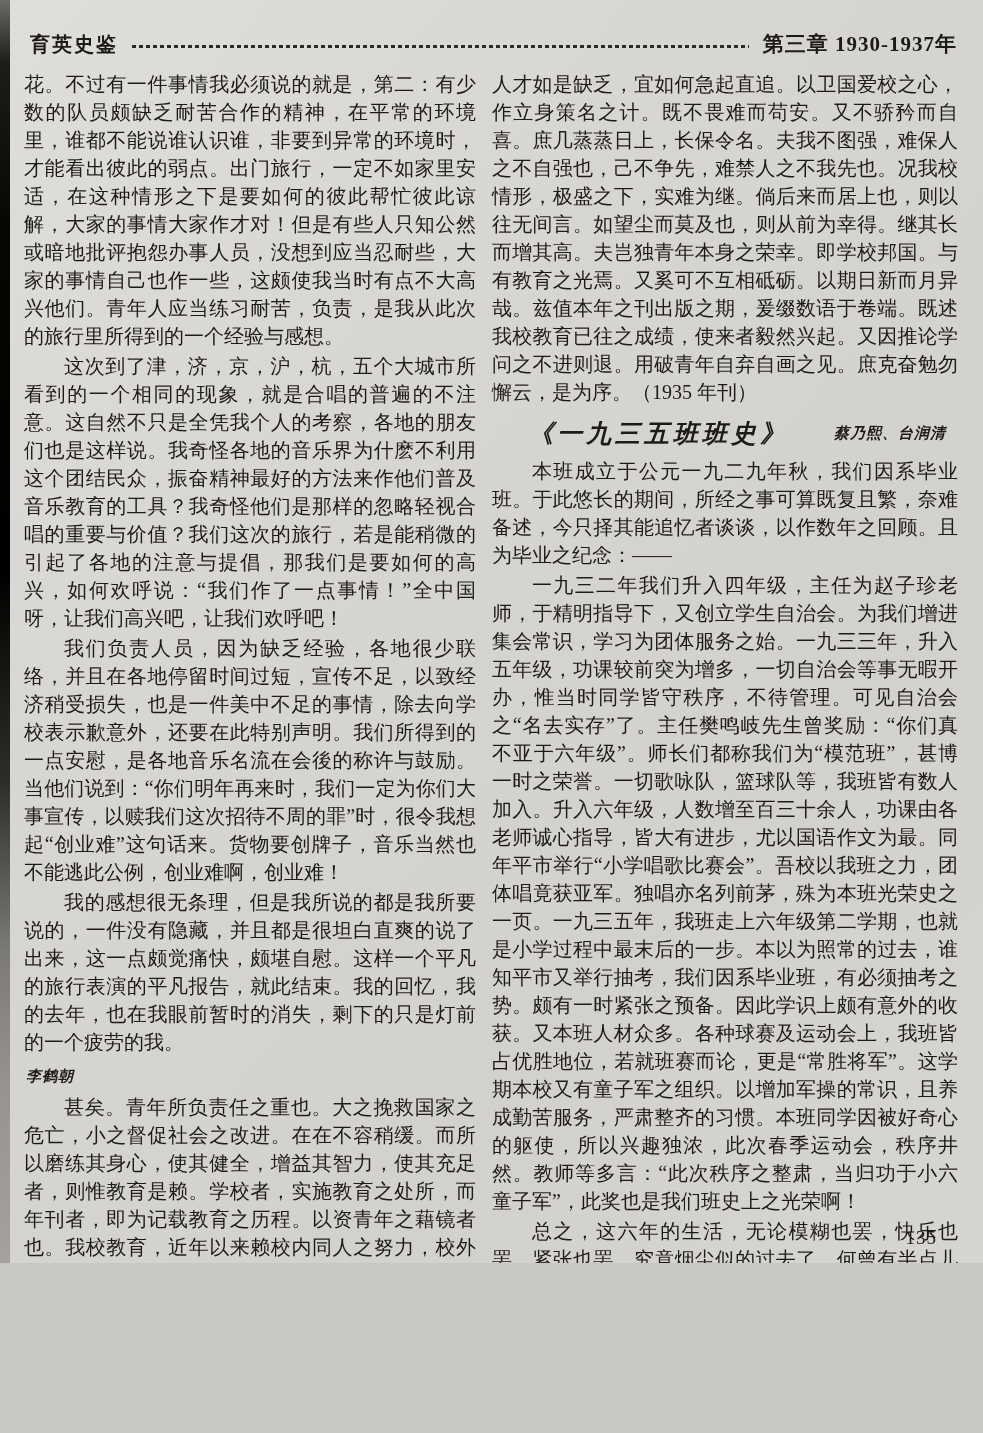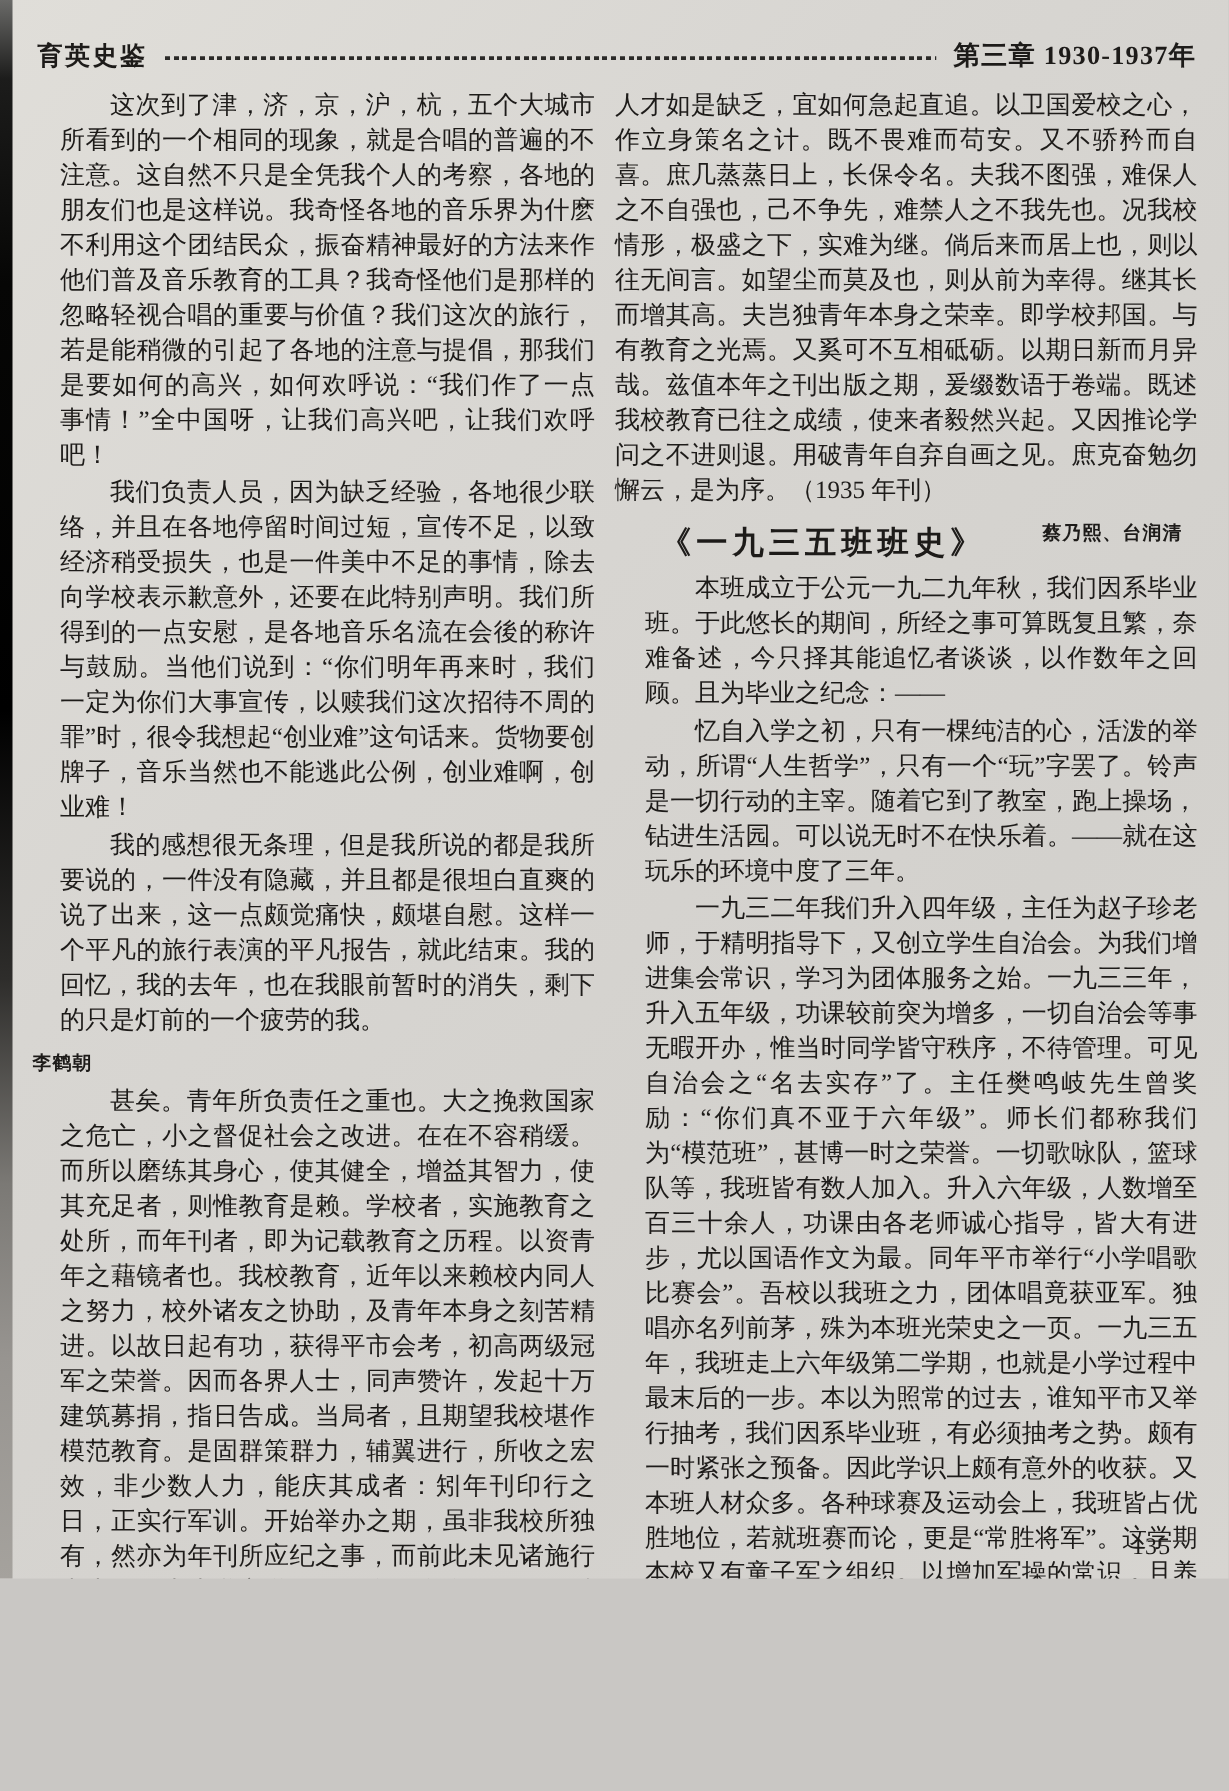--- a/index.html
+++ b/index.html
@@ -26,59 +26,60 @@
   .book-title { font-size:20px; letter-spacing:2px; white-space:nowrap; }
   .dots {
     flex:1; height:3px; margin-top:5px;
     background: repeating-linear-gradient(90deg, #2b2a28 0px, #2b2a28 4px, transparent 4px, transparent 7px);
   }
   .chapter { font-size:21px; letter-spacing:1px; white-space:nowrap; }
   .col { position:absolute; top:70px; text-align:justify; }
   .col-left  { left:24px;  width:452px; }
   .col-right { left:492px; width:466px; }
   .body-p { margin:0 0 2px; font-size:20px; line-height:28px; }
-  .indent { text-indent:2em;margin-left:24px; }
+  .indent { text-indent:2em; }
   .sec-heading {
-    display:flex; justify-content:space-between; align-items:flex-start;
+    display:flex; justify-content:space-between; align-items:center;
     margin:11px 4px 7px 2px;
+    font-style:italic;
   }
   .sec-title { font-size:25px; font-weight:bold; letter-spacing:4px; padding-left:34px; white-space:nowrap; }
   .sec-author { font-size:15px; font-weight:bold; letter-spacing:1px; padding-right:8px; white-space:nowrap; }
   .page-num { position:absolute; right:46px; bottom:14px; font-size:19px; letter-spacing:1px; }
 </style>
 </head>
 <body>
 
 <div class="page">
 
   <div class="binding"></div>
 
   <div class="header">
     <span class="book-title">育英史鉴</span>
     <span class="dots"></span>
     <span class="chapter">第三章  1930-1937年</span>
   </div>
 
   <div class="col col-left">
+    <p class="body-p">花。不过有一件事情我必须说的就是，第二：有少数的队员颇缺乏耐苦合作的精神，在平常的环境里，谁都不能说谁认识谁，非要到异常的环境时，才能看出彼此的弱点。出门旅行，一定不如家里安适，在这种情形之下是要如何的彼此帮忙彼此谅解，大家的事情大家作才对！但是有些人只知公然或暗地批评抱怨办事人员，没想到应当忍耐些，大家的事情自己也作一些，这颇使我当时有点不大高兴他们。青年人应当练习耐苦，负责，是我从此次的旅行里所得到的一个经验与感想。</p>
     <p class="body-p indent">这次到了津，济，京，沪，杭，五个大城市所看到的一个相同的现象，就是合唱的普遍的不注意。这自然不只是全凭我个人的考察，各地的朋友们也是这样说。我奇怪各地的音乐界为什麽不利用这个团结民众，振奋精神最好的方法来作他们普及音乐教育的工具？我奇怪他们是那样的忽略轻视合唱的重要与价值？我们这次的旅行，若是能稍微的引起了各地的注意与提倡，那我们是要如何的高兴，如何欢呼说：“我们作了一点事情！”全中国呀，让我们高兴吧，让我们欢呼吧！</p>
     <p class="body-p indent">我们负责人员，因为缺乏经验，各地很少联络，并且在各地停留时间过短，宣传不足，以致经济稍受损失，也是一件美中不足的事情，除去向学校表示歉意外，还要在此特别声明。我们所得到的一点安慰，是各地音乐名流在会後的称许与鼓励。当他们说到：“你们明年再来时，我们一定为你们大事宣传，以赎我们这次招待不周的罪”时，很令我想起“创业难”这句话来。货物要创牌子，音乐当然也不能逃此公例，创业难啊，创业难！</p>
     <p class="body-p indent">我的感想很无条理，但是我所说的都是我所要说的，一件没有隐藏，并且都是很坦白直爽的说了出来，这一点颇觉痛快，颇堪自慰。这样一个平凡的旅行表演的平凡报告，就此结束。我的回忆，我的去年，也在我眼前暂时的消失，剩下的只是灯前的一个疲劳的我。</p>
     <div class="sec-heading">
       <span class="sec-author">李鹤朝</span>
     </div>
     <p class="body-p indent">甚矣。青年所负责任之重也。大之挽救国家之危亡，小之督促社会之改进。在在不容稍缓。而所以磨练其身心，使其健全，增益其智力，使其充足者，则惟教育是赖。学校者，实施教育之处所，而年刊者，即为记载教育之历程。以资青年之藉镜者也。我校教育，近年以来赖校内同人之努力，校外诸友之协助，及青年本身之刻苦精进。以故日起有功，获得平市会考，初高两级冠军之荣誉。因而各界人士，同声赞许，发起十万建筑募捐，指日告成。当局者，且期望我校堪作模范教育。是固群策群力，辅翼进行，所收之宏效，非少数人力，能庆其成者：矧年刊印行之日，正实行军训。开始举办之期，虽非我校所独有，然亦为年刊所应纪之事，而前此未见诸施行者也。且夫为学之道，不可自暇自逸。尤不可稍形满足。存人莫我若之心。试一念及，国步如是艰难，</p>
   </div>
 
   <div class="col col-right">
     <p class="body-p">人才如是缺乏，宜如何急起直追。以卫国爱校之心，作立身策名之计。既不畏难而苟安。又不骄矜而自喜。庶几蒸蒸日上，长保令名。夫我不图强，难保人之不自强也，己不争先，难禁人之不我先也。况我校情形，极盛之下，实难为继。倘后来而居上也，则以往无间言。如望尘而莫及也，则从前为幸得。继其长而增其高。夫岂独青年本身之荣幸。即学校邦国。与有教育之光焉。又奚可不互相砥砺。以期日新而月异哉。兹值本年之刊出版之期，爰缀数语于卷端。既述我校教育已往之成绩，使来者毅然兴起。又因推论学问之不进则退。用破青年自弃自画之见。庶克奋勉勿懈云，是为序。（1935 年刊）</p>
     <div class="sec-heading">
       <span class="sec-title">《一九三五班班史》</span>
       <span class="sec-author">蔡乃熙、台润清</span>
     </div>
     <p class="body-p indent">本班成立于公元一九二九年秋，我们因系毕业班。于此悠长的期间，所经之事可算既复且繁，奈难备述，今只择其能追忆者谈谈，以作数年之回顾。且为毕业之纪念：——</p>
-    <p class="body-p indent">忆自入学之初，只有一棵纯洁的心，活泼的举动，所谓“人生哲学”，只有一个“玩”字罢了。铃声是一切行动的主宰。随着它到了教室，跑上操场，钻进生活园。可以说无时不在快乐着。——就在这玩乐的环境中度了三年。</p>
     <p class="body-p indent">一九三二年我们升入四年级，主任为赵子珍老师，于精明指导下，又创立学生自治会。为我们增进集会常识，学习为团体服务之始。一九三三年，升入五年级，功课较前突为增多，一切自治会等事无暇开办，惟当时同学皆守秩序，不待管理。可见自治会之“名去实存”了。主任樊鸣岐先生曾奖励：“你们真不亚于六年级”。师长们都称我们为“模范班”，甚博一时之荣誉。一切歌咏队，篮球队等，我班皆有数人加入。升入六年级，人数增至百三十余人，功课由各老师诚心指导，皆大有进步，尤以国语作文为最。同年平市举行“小学唱歌比赛会”。吾校以我班之力，团体唱竟获亚军。独唱亦名列前茅，殊为本班光荣史之一页。一九三五年，我班走上六年级第二学期，也就是小学过程中最末后的一步。本以为照常的过去，谁知平市又举行抽考，我们因系毕业班，有必须抽考之势。颇有一时紧张之预备。因此学识上颇有意外的收获。又本班人材众多。各种球赛及运动会上，我班皆占优胜地位，若就班赛而论，更是“常胜将军”。这学期本校又有童子军之组织。以增加军操的常识，且养成勤苦服务，严肃整齐的习惯。本班同学因被好奇心的躯使，所以兴趣独浓，此次春季运动会，秩序井然。教师等多言：“此次秩序之整肃，当归功于小六童子军”，此奖也是我们班史上之光荣啊！</p>
     <p class="body-p indent">总之，这六年的生活，无论模糊也罢，快乐也罢，紧张也罢，究竟烟尘似的过去了，何曾有半点儿留恋，等我追想它，咀嚼它？而且此后的时光呢，可说是“前</p>
   </div>
 
   <div class="page-num">135</div>
 
 </div>
 
 </body></html>

